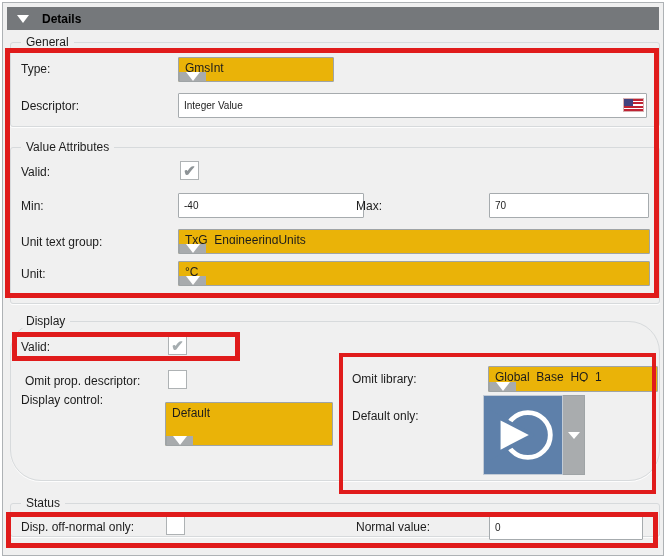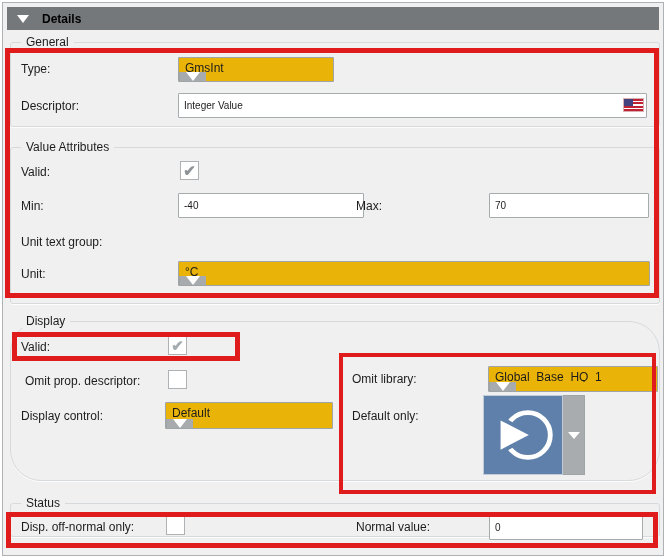--- a/index.html
+++ b/index.html
@@ -114,37 +114,43 @@
   <span class="lbl" style="left:18px; top:162px">Valid:</span>
   <span class="cb" style="left:177px; top:158px">✔</span>
 
   <span class="lbl" style="left:18px; top:196px">Min:</span>
   <input class="tfield" style="left: 175px; top: 190px; width: 186px; height: 25px;" value="-40">
 
   <span class="lbl" style="left:353px; top:196px">Max:</span>
   <input class="tfield" style="left: 486px; top: 190px; width: 160px; height: 25px;" value="70">
 
   <span class="lbl" style="left:18px; top:232px">Unit text group:</span>
+  <div class="combo" style="left:175px; top:226px; width:472px; height:25px">
+    <span class="cval">TxG_EngineeringUnits</span>
+    <span class="cbtn">
+          <span class="tri-w"></span>
+        </span>
+  </div>
 
   <span class="lbl" style="left:18px; top:264px">Unit:</span>
   <div class="combo" style="left:175px; top:258px; width:472px; height:25px">
     <span class="cval">°C</span>
     <span class="cbtn">
           <span class="tri-w"></span>
         </span>
   </div>
 
   <span class="lbl" style="left:18px; top:337px">Valid:</span>
   <span class="cb light" style="left:165px; top:333px">✔</span>
 
   <span class="lbl" style="left:22px; top:371px">Omit prop. descriptor:</span>
   <span class="cb" style="left:165px; top:367px"></span>
 
-  <span class="lbl" style="left:18px; top:406px">Display control:</span>
-  <div class="combo" style="left:162px; top:399px; width:168px; height:27px">
+  <span class="lbl" style="left:18px; top:390px">Display control:</span>
+  <div class="combo" style="left:162px; top:399px; width:168px; height:44px">
     <span class="cval">Default</span>
     <span class="cbtn">
           <span class="tri-w"></span>
         </span>
   </div>
 
   <span class="lbl" style="left:349px; top:369px">Omit library:</span>
   <div class="combo" style="left:485px; top:363px; width:170px; height:26px">
     <span class="cval">Global_Base_HQ_1</span>
     <span class="cbtn">

